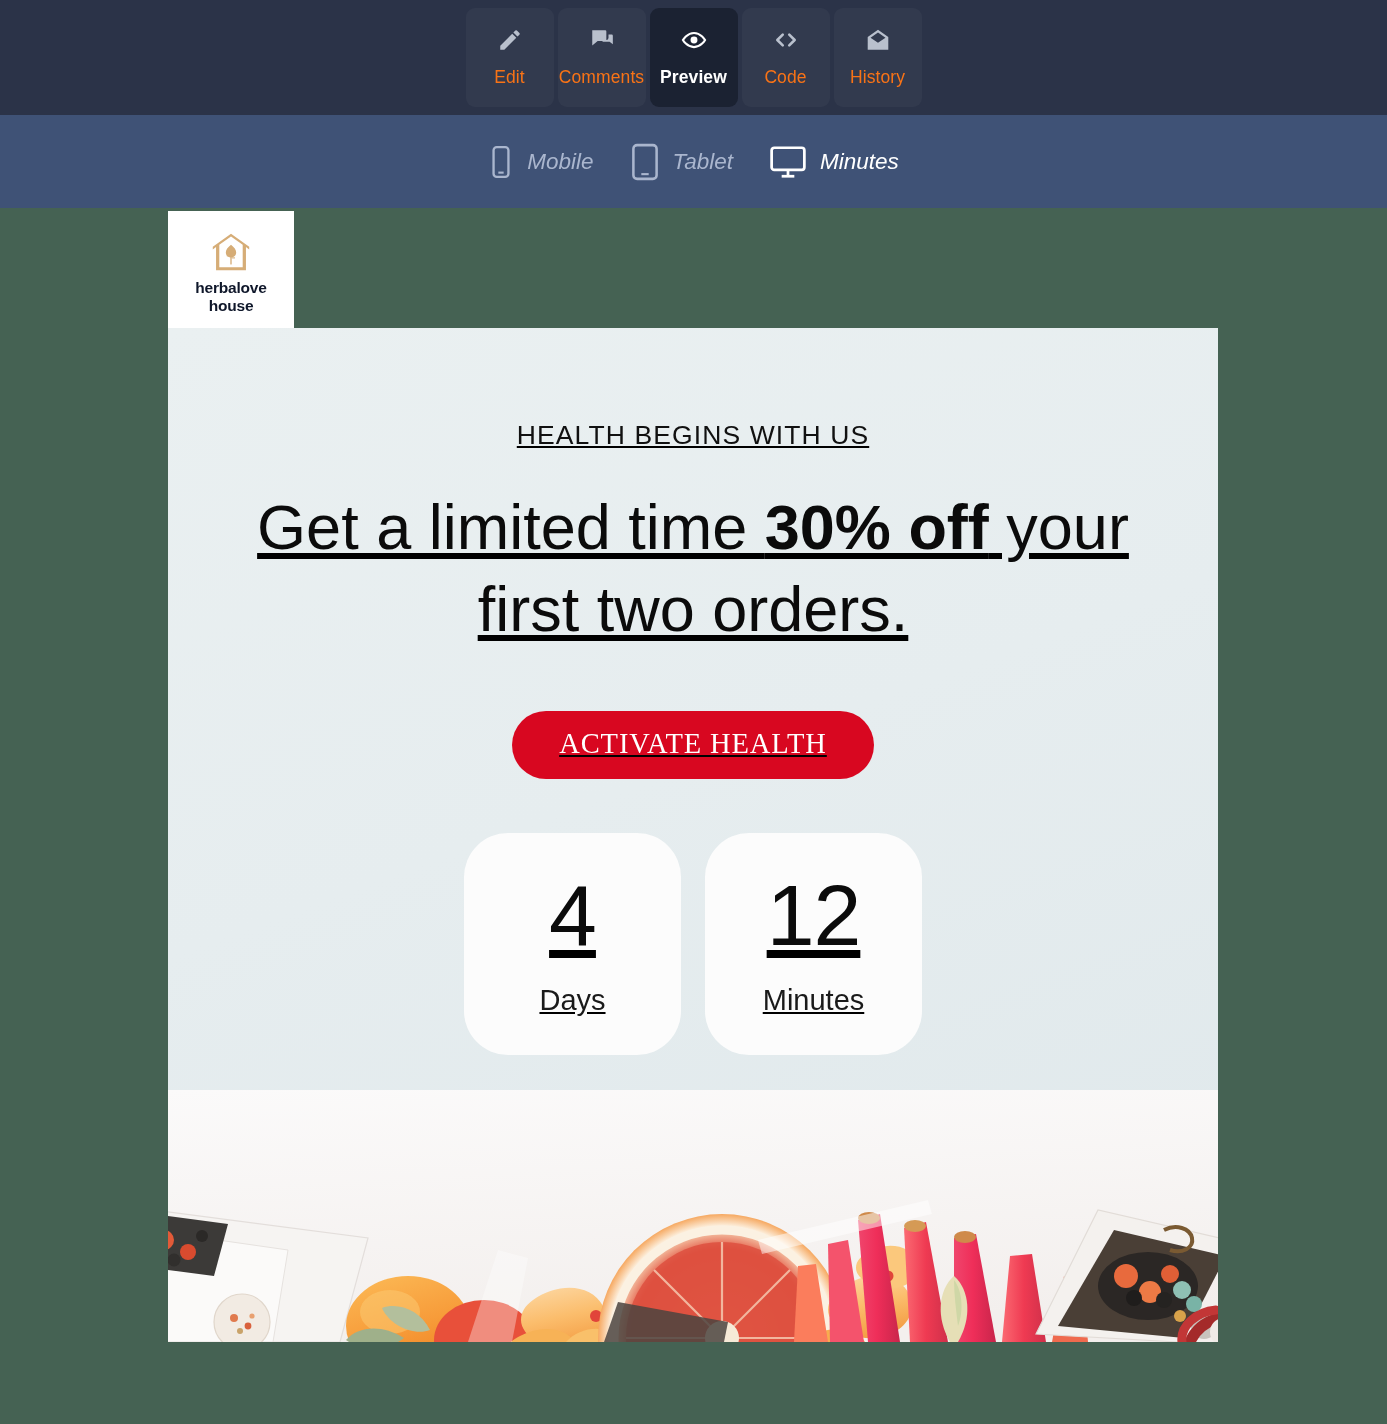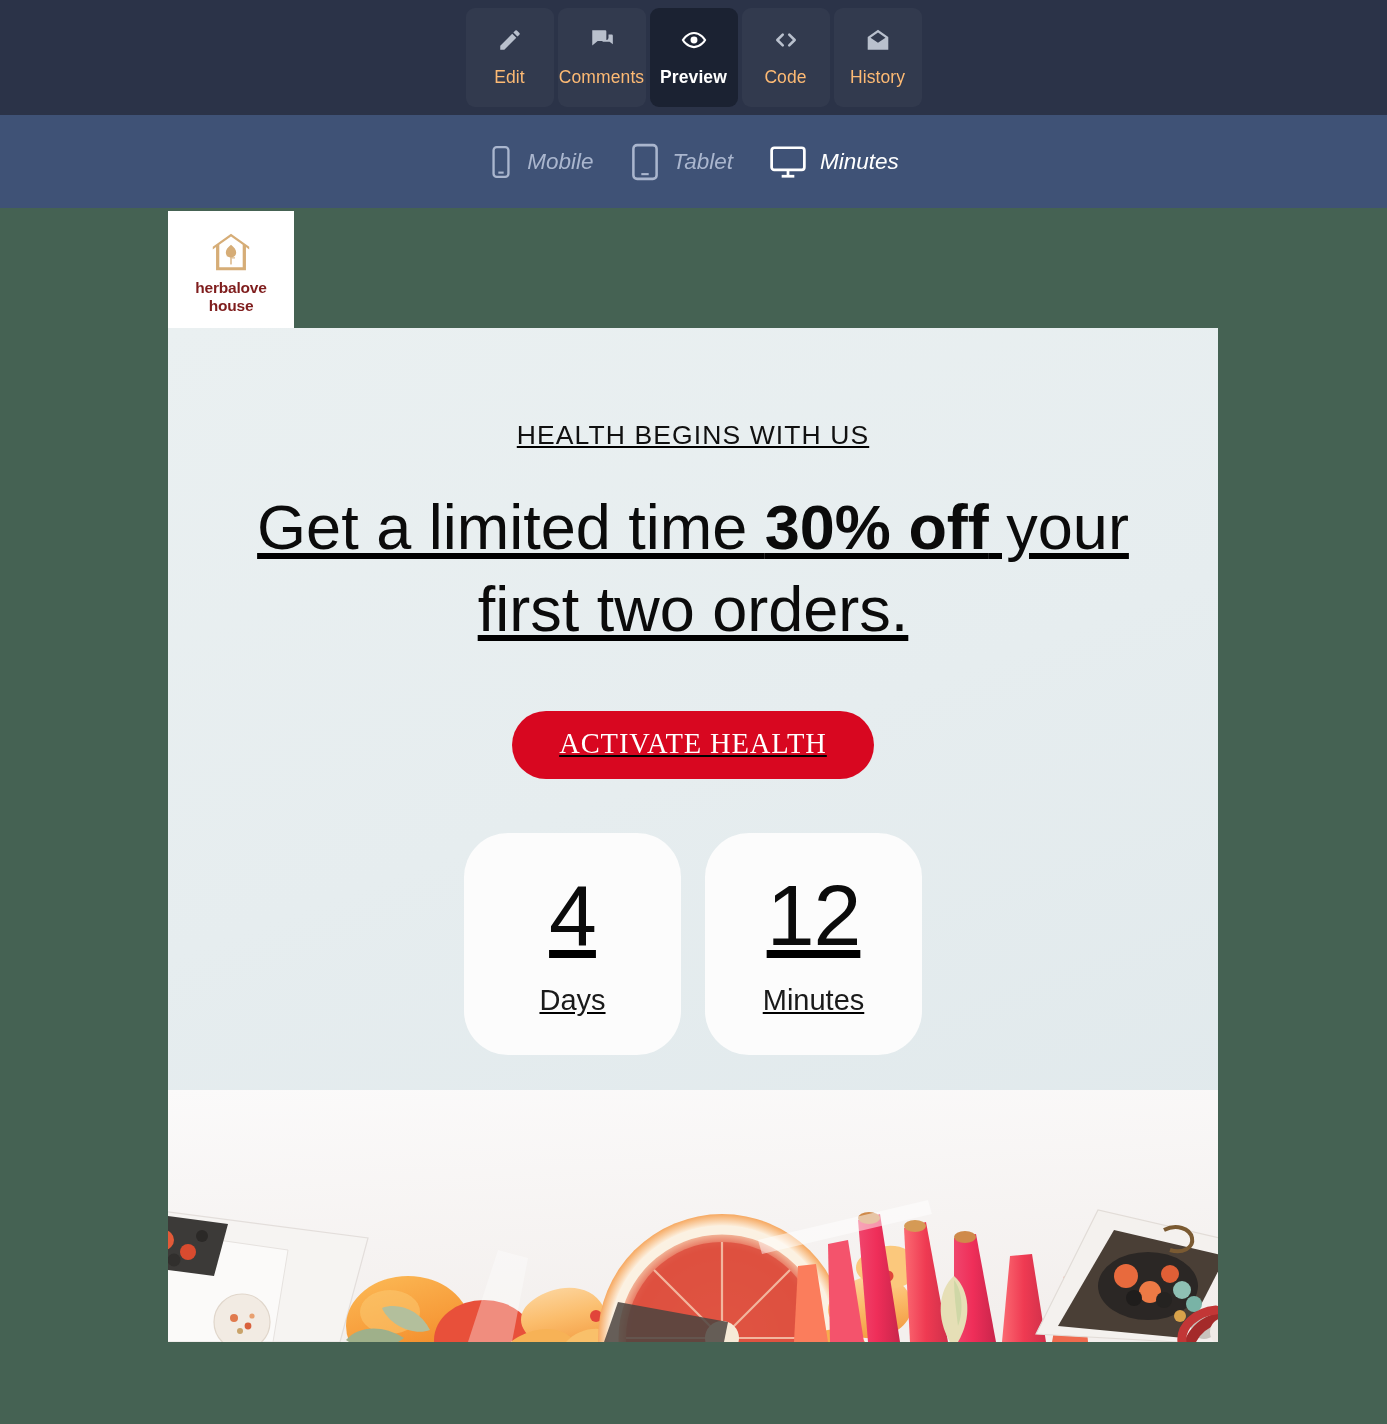--- a/index.html
+++ b/index.html
@@ -41,21 +41,21 @@
   .tool-btn .tb-icon {
     width: 26px;
     height: 26px;
     display: flex;
     align-items: center;
     justify-content: center;
   }
   .tool-btn .tb-icon svg { display:block; }
   .tool-btn .tb-label {
     font-size: 17.5px;
-    color: #fdba74;
+    color: #f97316;
     letter-spacing: 0.1px;
   }
   .tool-btn.active .tb-label { color: #ffffff; font-weight: bold; }
 
   
   .devicebar {
     width: 1387px;
     height: 93px;
     background: #3f5276;
     display: flex;
@@ -98,21 +98,21 @@
     display: flex;
     flex-direction: column;
     align-items: center;
     justify-content: center;
     padding-top: 4px;
   }
   .logo-mark { width: 46px; height: 46px; margin-bottom: 4px; }
   .logo-text {
     font-size: 15.5px;
     font-weight: bold;
-    color: #7f1d1d;
+    color: #0f172a;
     line-height: 1.12;
     text-align: center;
     letter-spacing: -0.2px;
   }
 
   
   .email-card {
     position: absolute;
     left: 168px;
     top: 120px;

